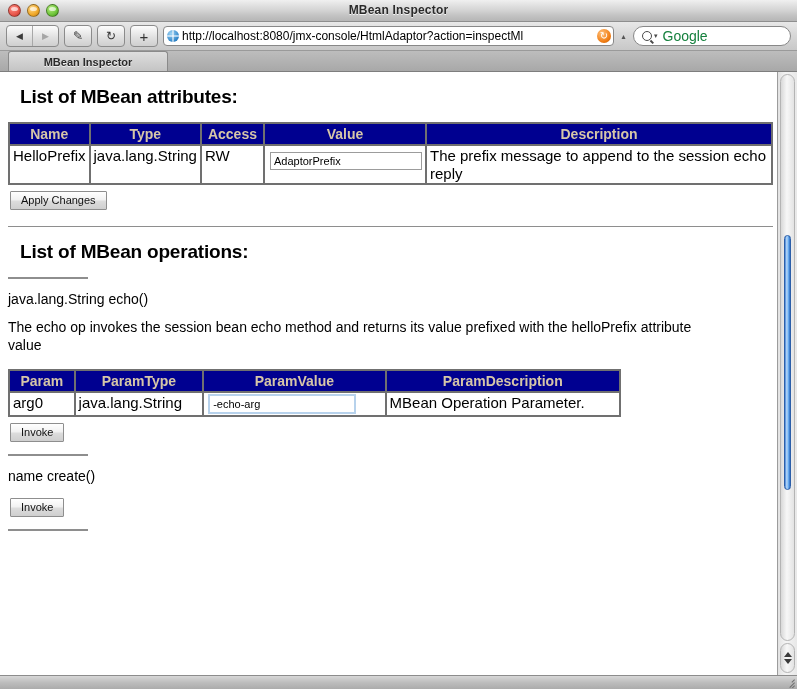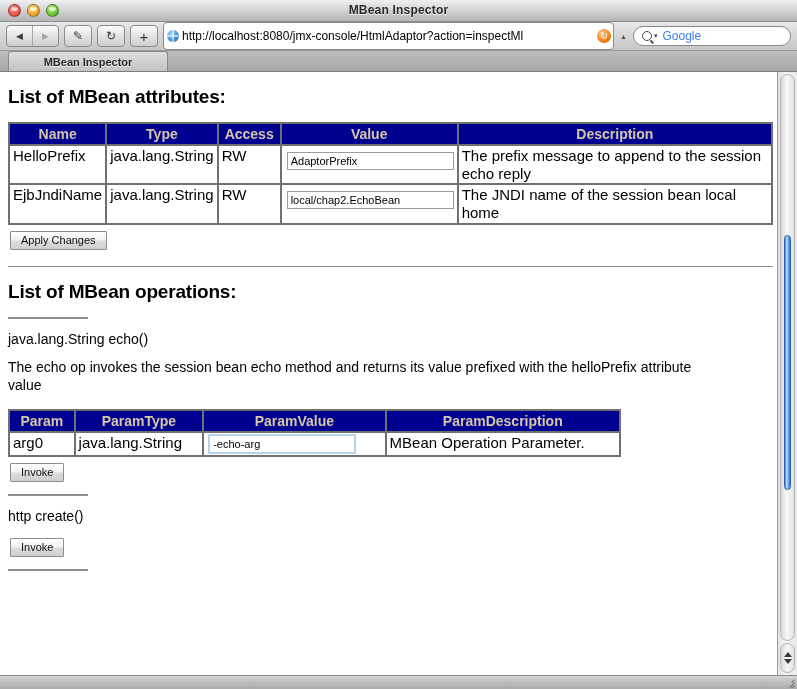--- a/index.html
+++ b/index.html
@@ -98,21 +98,21 @@
     border-radius: 4px;
     background: linear-gradient(to bottom, #fdfdfd, #e1e1e1 55%, #cfcfcf);
     display: flex; align-items: center; justify-content: center;
     font-size: 12px;
     color: #333;
   }
   .tbtn.plus { font-size: 15px; font-weight: 300; }
 
   .urlfield {
     flex: 1;
-    height: 28px;
+    height: 20px;
     background: #ffffff;
     border: 1px solid #888;
     border-radius: 4px;
     display: flex;
     align-items: center;
     padding: 0 2px 0 3px;
     box-sizing: border-box;
     overflow: hidden;
     position: relative;
     min-width: 0;
@@ -180,21 +180,21 @@
   }
   .mag::after {
     content: "";
     position: absolute;
     right: -3px; bottom: -3px;
     width: 4px; height: 1.6px;
     background: #4a4a4a;
     transform: rotate(45deg);
   }
   .mag-caret { font-size: 7px; color: #4a4a4a; margin: 0 5px 0 2px; }
-  .searchtext { font-size: 12px; color: #3b82f6; }
+  .searchtext { font-size: 14px; color: #15803d; }
 
   
   .tabbar {
     height: 21px;
     background: linear-gradient(to bottom, #bdbdbd, #a8a8a8);
     border-bottom: 1px solid #7e7e7e;
     display: flex;
     align-items: flex-end;
     box-sizing: border-box;
     padding-left: 8px;
@@ -230,21 +230,21 @@
     overflow: hidden;
     background: #fff;
     padding: 0;
     box-sizing: border-box;
   }
   .inner { padding: 8px 8px 0 8px; }
 
   h2.sect {
     font-size: 19px;
     font-weight: bold;
-    margin: 6px 0 14px 0;
+    margin: 6px 0 14px 12px;
     color: #000;
     letter-spacing: -.2px;
   }
 
   table.jmx {
     border-collapse: separate;
     border-spacing: 0;
     border: 1px solid #707070;
     width: 765px;
     background: #fff;
@@ -270,21 +270,21 @@
     vertical-align: top;
     background: #fff;
     line-height: 1.18;
   }
   td.c-name   { white-space: nowrap; }
   td.c-type   { white-space: nowrap; }
   td.c-access { white-space: nowrap; }
   td.c-desc   { }
 
   input.attrval {
-    width: 167px;
+    width: 152px;
     font-family: "Liberation Sans", sans-serif;
     font-size: 11px;
     color: #000;
     border: 1px solid #9c9c9c;
     background: #fff;
     padding: 2px 3px;
     box-sizing: border-box;
     margin: 5px 0 3px 2px;
     outline: none;
   }
@@ -487,29 +487,20 @@
           <tbody>
             <tr>
               <td class="c-name">HelloPrefix</td>
               <td class="c-type">java.lang.String</td>
               <td class="c-access">RW</td>
               <td class="val-cell">
                 <input class="attrval" type="text" value="AdaptorPrefix" style="">
               </td>
               <td class="c-desc">The prefix message to append to the session echo reply</td>
             </tr>
-            <tr>
-              <td class="c-name">EjbJndiName</td>
-              <td class="c-type">java.lang.String</td>
-              <td class="c-access">RW</td>
-              <td class="val-cell">
-                <input class="attrval" type="text" value="local/chap2.EchoBean" style="">
-              </td>
-              <td class="c-desc">The JNDI name of the session bean local home</td>
-            </tr>
           </tbody>
         </table>
 
         <button class="aqua">Apply Changes</button>
 
         <hr class="full">
 
         <h2 class="sect">List of MBean operations:</h2>
 
         <hr class="short">
@@ -535,21 +526,21 @@
               </td>
               <td class="c-desc">MBean Operation Parameter.</td>
             </tr>
           </tbody>
         </table>
 
         <button class="aqua">Invoke</button>
 
         <hr class="short">
 
-        <h3 class="op">http create()</h3>
+        <h3 class="op">name create()</h3>
 
         <button class="aqua">Invoke</button>
 
         <hr class="short">
 
       </div>
     </div>
 
     <div class="vscroll">
       <div class="vtrack">

